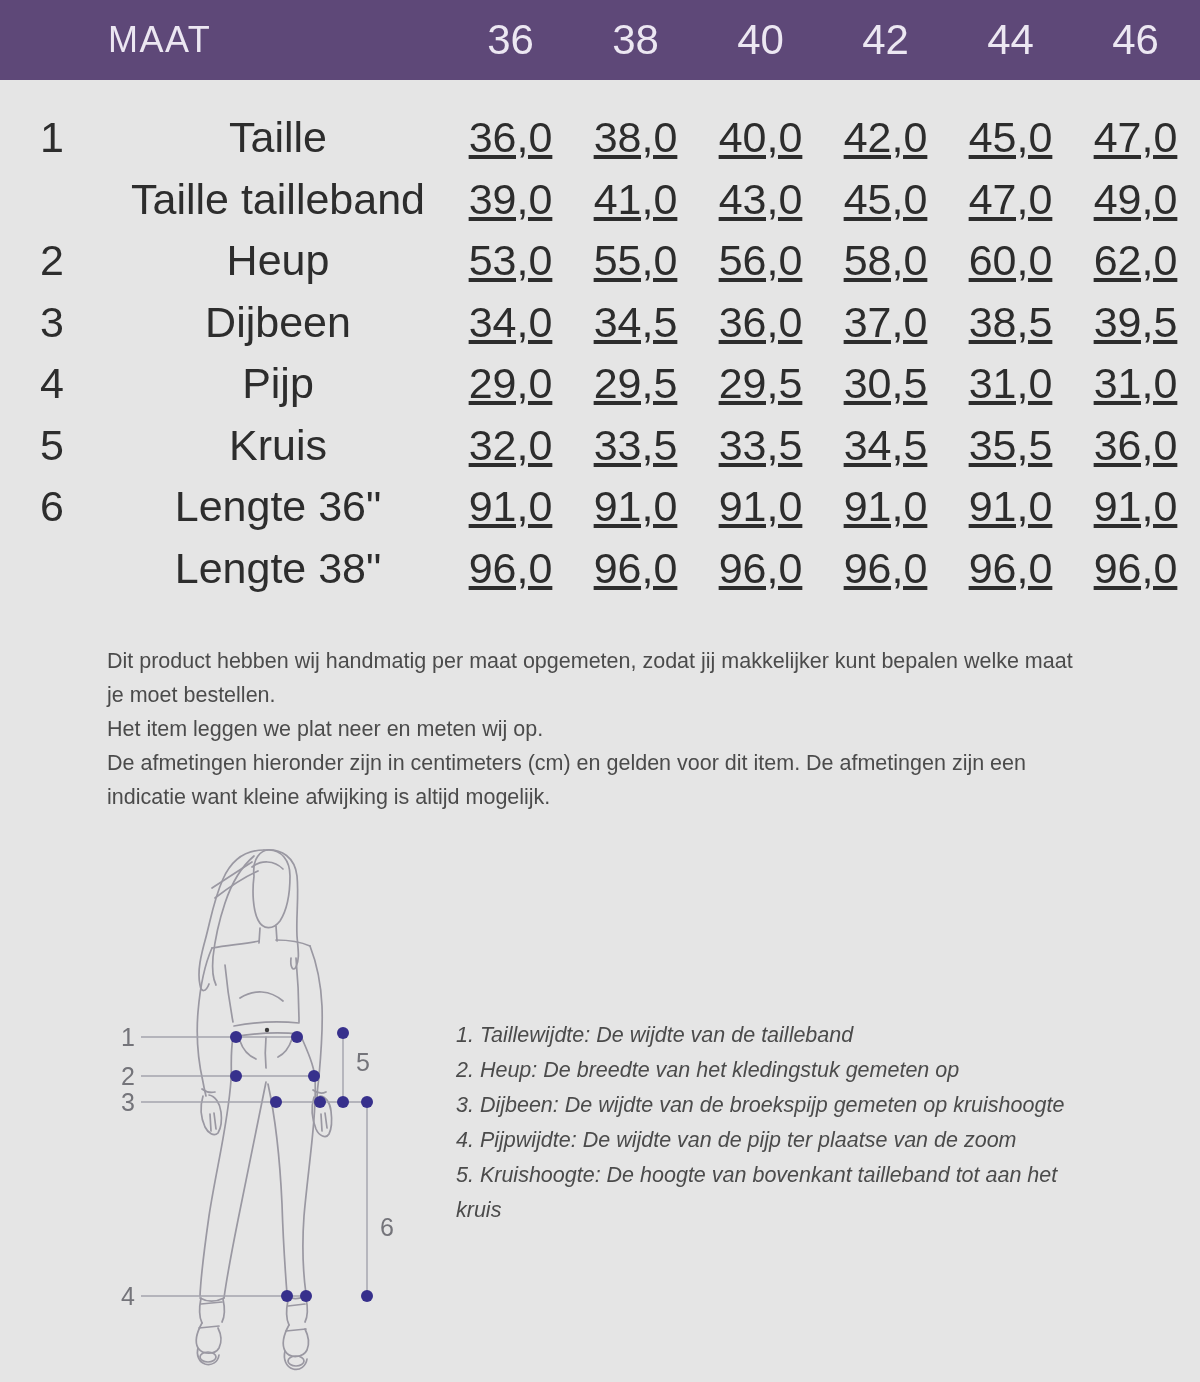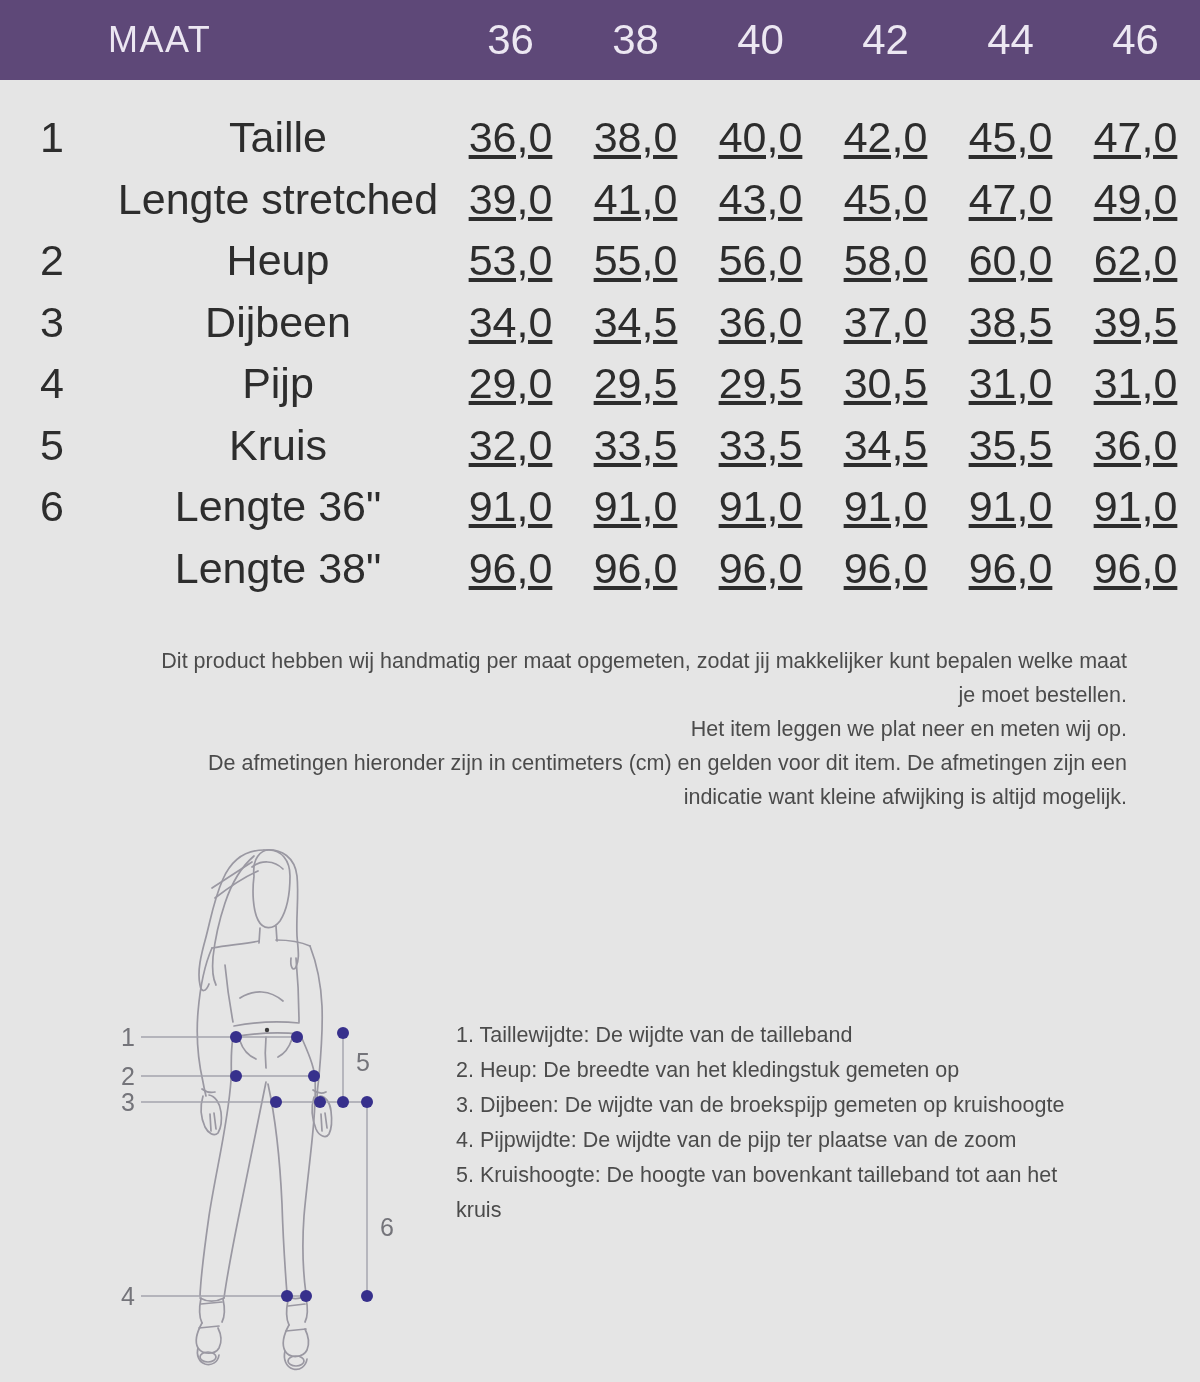--- a/index.html
+++ b/index.html
@@ -27,23 +27,23 @@
   .size-header .maat{font-size:36px;letter-spacing:1.5px;font-weight:400;}
   .size-header .hval{font-size:42px;font-weight:300;text-align:center;}
   .size-table{position:absolute;left:0;top:107px;width:1200px;}
   .trow{height:61.5px;}
   .cell{white-space:nowrap;}
   .cell.num{font-size:43px;font-weight:300;color:var(--table-text);}
   .cell.rlabel{font-size:43px;font-weight:300;color:var(--table-text);text-align:center;}
   .cell.value{font-size:43px;font-weight:300;text-align:center;color:var(--table-text);text-decoration:underline;}
   
   .description{position:absolute;left:107px;top:644px;width:1020px;}
-  .description .tline{font-size:21.5px;line-height:34px;color:var(--body-text);text-align:right;}
+  .description .tline{font-size:21.5px;line-height:34px;color:var(--body-text);}
   .legend{position:absolute;left:456px;top:1018px;width:660px;}
-  .legend .lline{font-size:21.5px;line-height:35px;color:var(--body-text);}
+  .legend .lline{font-size:21.5px;line-height:35px;color:var(--body-text);font-style:italic;}
   
   .figure{position:absolute;left:0;top:840px;width:460px;height:542px;}
   .sketch path,.sketch ellipse{fill:none;stroke:var(--sketch-line);stroke-width:1.7;
     stroke-linecap:round;stroke-linejoin:round;}
   .ann line{stroke:var(--annotation-line);stroke-width:1.4;}
   .ann circle{fill:var(--marker-dot);stroke:none;}
   .ann text{fill:var(--annotation-text);font-size:25px;font-weight:300;
     font-family:"Liberation Sans","DejaVu Sans",sans-serif;}
 </style>
 </head>
@@ -68,21 +68,21 @@
         <span class="cell rlabel">Taille</span>
         <span class="cell value">36,0</span>
         <span class="cell value">38,0</span>
         <span class="cell value">40,0</span>
         <span class="cell value">42,0</span>
         <span class="cell value">45,0</span>
         <span class="cell value">47,0</span>
       </div>
       <div class="trow grid-row">
         <span class="cell num"></span>
-        <span class="cell rlabel">Lengte stretched</span>
+        <span class="cell rlabel">Taille tailleband</span>
         <span class="cell value">39,0</span>
         <span class="cell value">41,0</span>
         <span class="cell value">43,0</span>
         <span class="cell value">45,0</span>
         <span class="cell value">47,0</span>
         <span class="cell value">49,0</span>
       </div>
       <div class="trow grid-row">
         <span class="cell num">2</span>
         <span class="cell rlabel">Heup</span>

